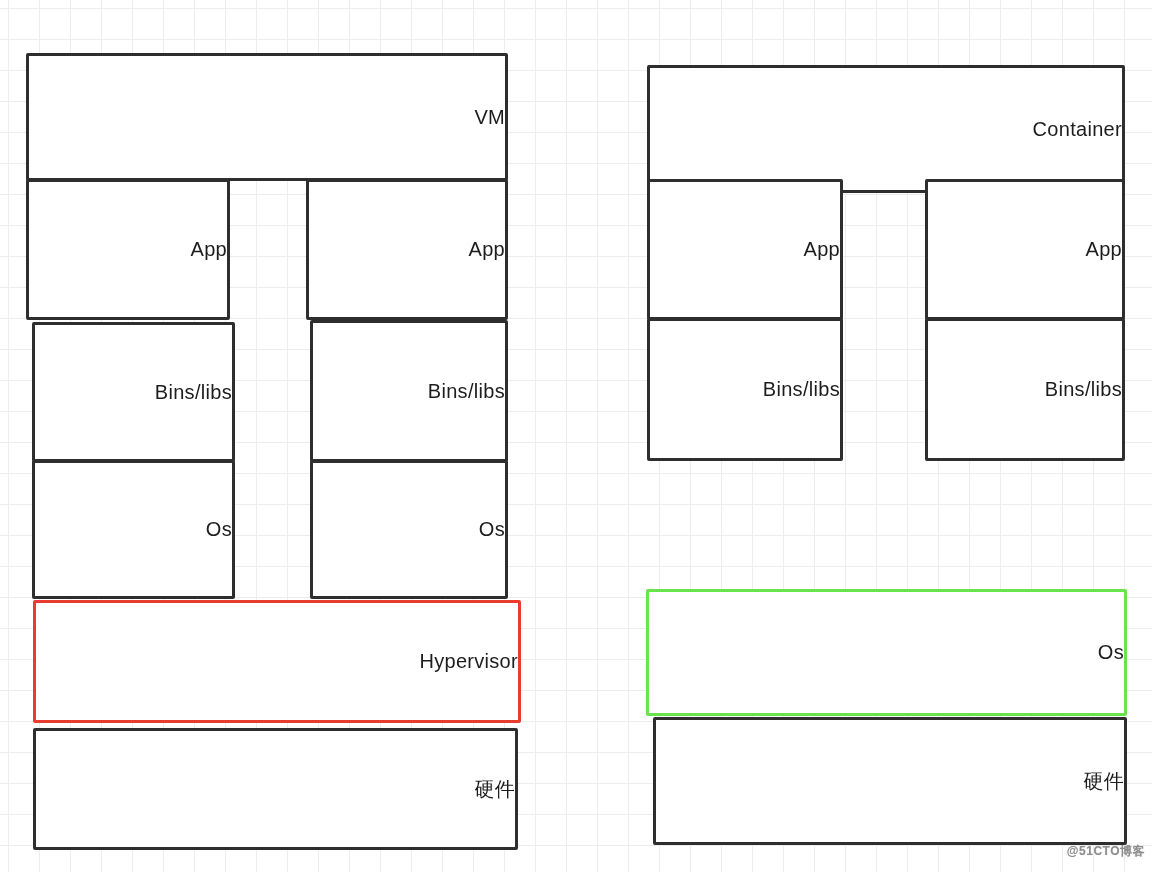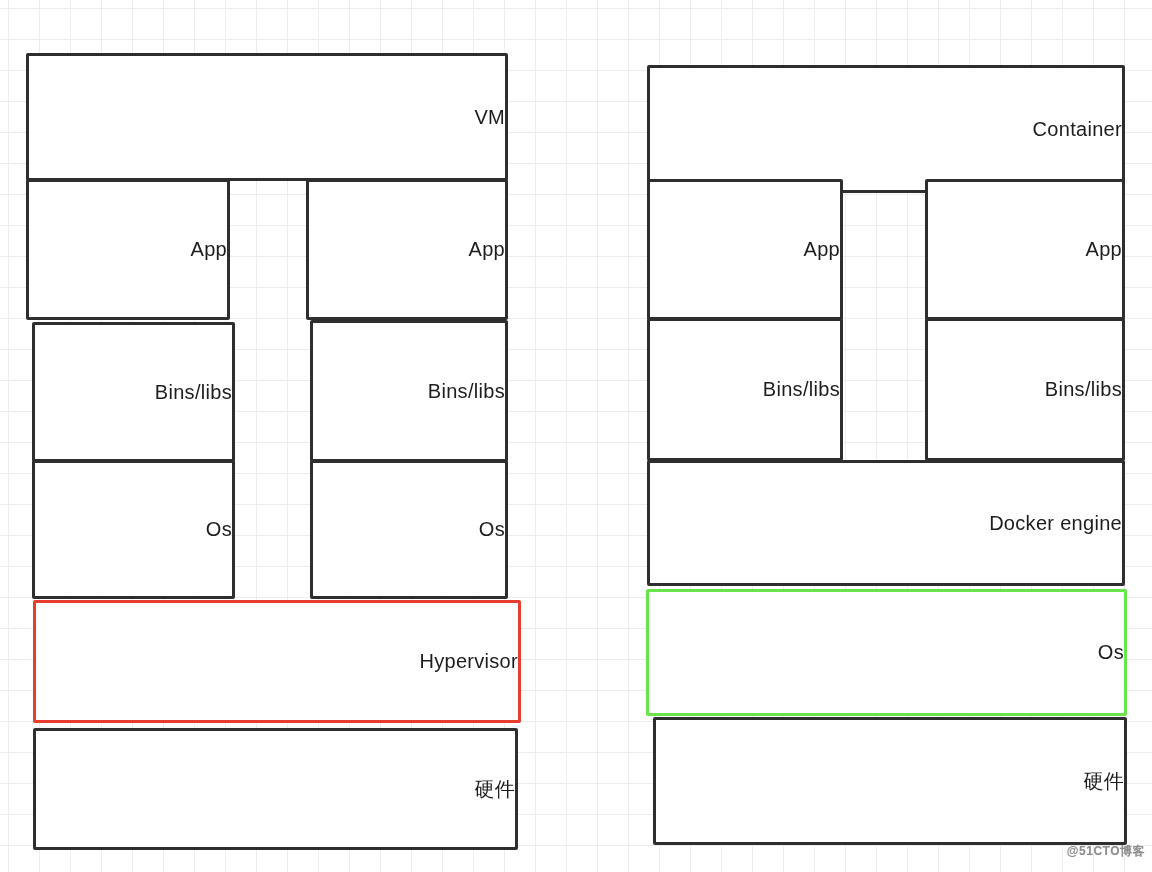--- a/index.html
+++ b/index.html
@@ -111,23 +111,20 @@
   </div>
   <div class="box" id="ct-app-r">
     <span class="lbl">App</span>
   </div>
   <div class="box" id="ct-bins-l">
     <span class="lbl">Bins/libs</span>
   </div>
   <div class="box" id="ct-bins-r">
     <span class="lbl">Bins/libs</span>
   </div>
-  <div class="box" id="ct-docker">
-    <span class="lbl">Docker engine</span>
-  </div>
   <div class="box green" id="ct-os">
     <span class="lbl">Os</span>
   </div>
   <div class="box" id="ct-hw">
     <span class="lbl">硬件</span>
   </div>
 
   <div class="watermark">@51CTO博客</div>
 </div>
 

